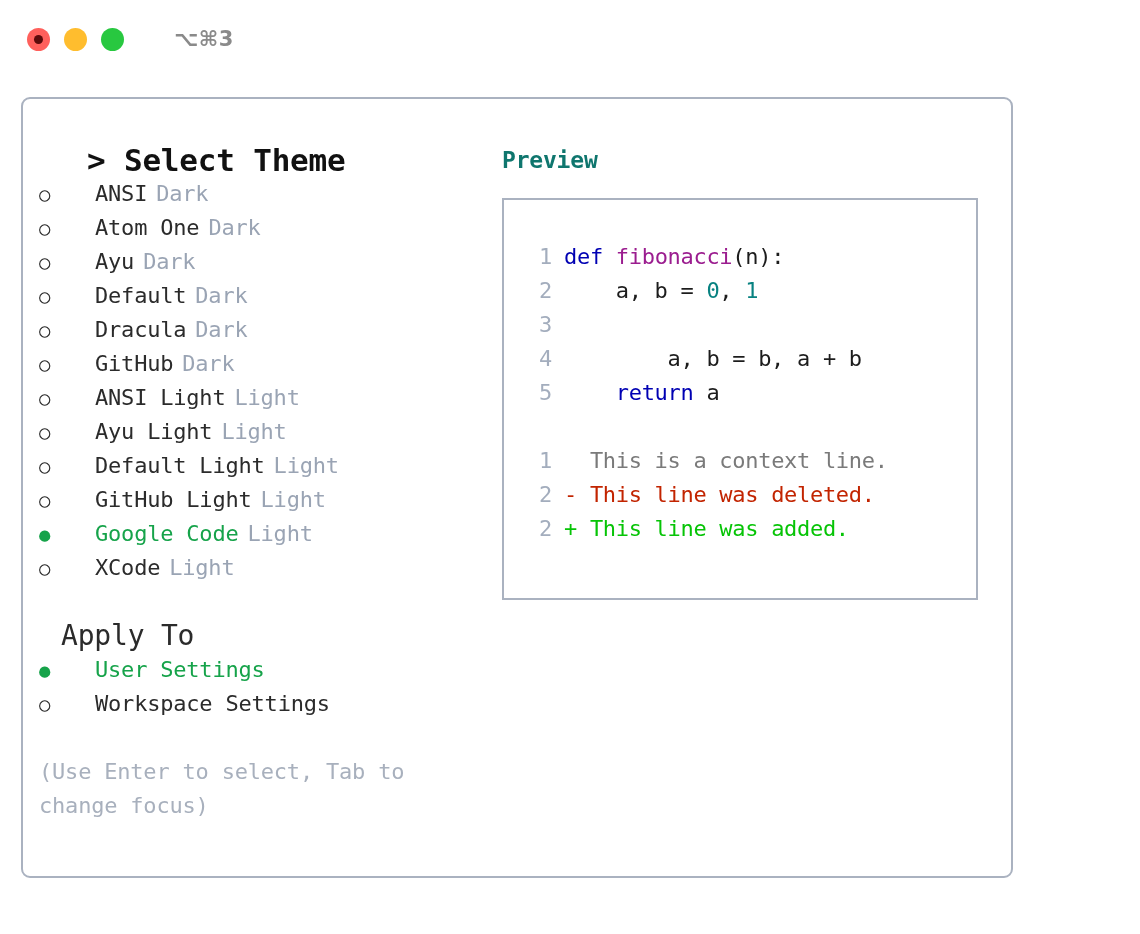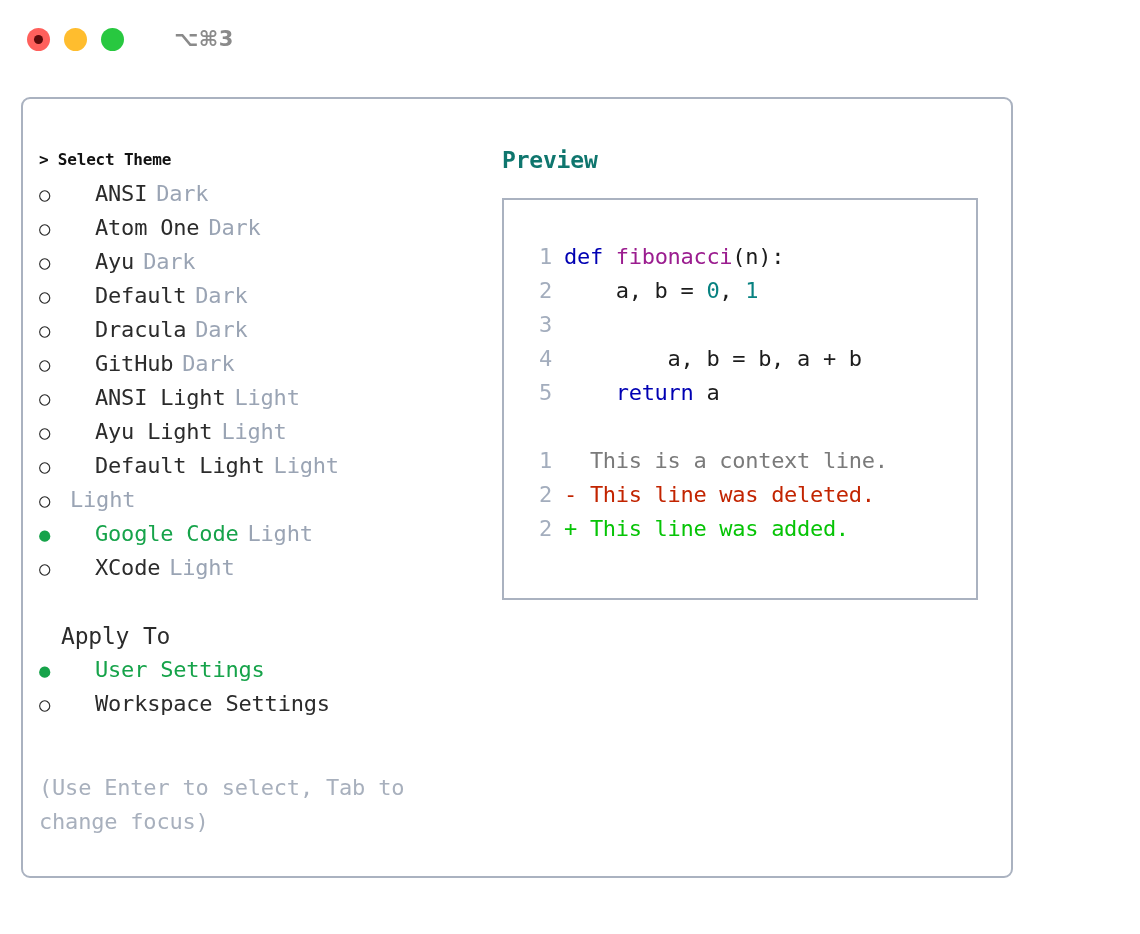--- a/index.html
+++ b/index.html
@@ -79,26 +79,27 @@
 
   
   .left-col {
     position: absolute;
     left: 16px;
     top: 44px;
     width: 450px;
   }
 
   .section-head {
-    font-size: 16px;
+    font-size: 31px;
     font-weight: bold;
     color: #111111;
     line-height: 34px;
     white-space: pre;
     letter-spacing: -0.2px;
+    margin-left: 48px;
   }
 
   .opt-row {
     display: flex;
     align-items: baseline;
     line-height: 34px;
     font-size: 22px;
     white-space: pre;
     letter-spacing: -0.2px;
   }
@@ -111,32 +112,32 @@
   }
   .opt-row.selected .bullet { color: #16a34a; }
   .opt-label { color: #2b2b2b; margin-left: 34px; }
   .opt-row.selected .opt-label { color: #16a34a; }
   .opt-tag {
     color: #9aa4b4;
     margin-left: 9px;
   }
 
   .apply-head {
-    font-size: 23px;
+    font-size: 28px;
     color: #2b2b2b;
     line-height: 34px;
     padding-left: 22px;
     white-space: pre;
     letter-spacing: -0.2px;
   }
 
   .spacer-lg { height: 34px; }
 
   .hint {
-    margin-top: 50px;
+    margin-top: 34px;
     font-size: 22px;
     color: #a8b0bd;
     line-height: 34px;
     width: 420px;
     letter-spacing: -0.2px;
   }
 
   
   .right-col {
     position: absolute;
@@ -251,20 +252,21 @@
             <span class="opt-label">Ayu Light</span>
             <span class="opt-tag">Light</span>
           </div>
           <div class="opt-row">
             <span class="bullet">○</span>
             <span class="opt-label">Default Light</span>
             <span class="opt-tag">Light</span>
           </div>
           <div class="opt-row">
             <span class="bullet">○</span>
+            <span class="opt-label">GitHub Light</span>
             <span class="opt-tag">Light</span>
           </div>
           <div class="opt-row selected">
             <span class="bullet">●</span>
             <span class="opt-label">Google Code</span>
             <span class="opt-tag">Light</span>
           </div>
           <div class="opt-row">
             <span class="bullet">○</span>
             <span class="opt-label">XCode</span>

